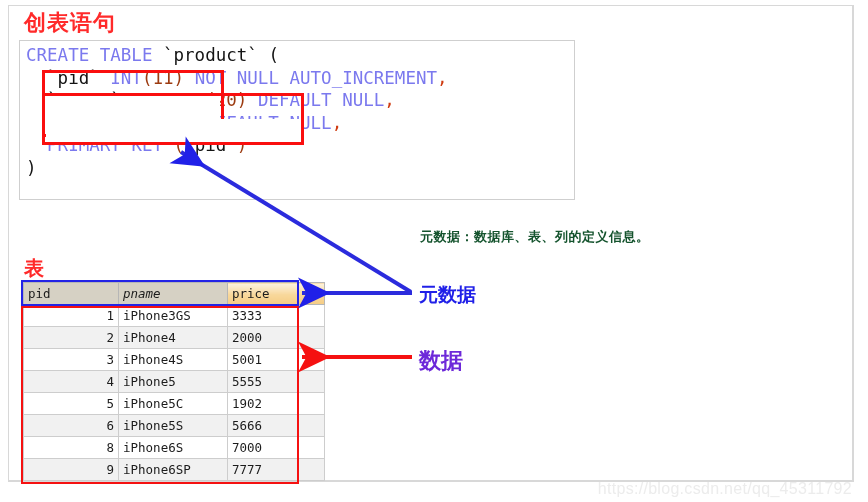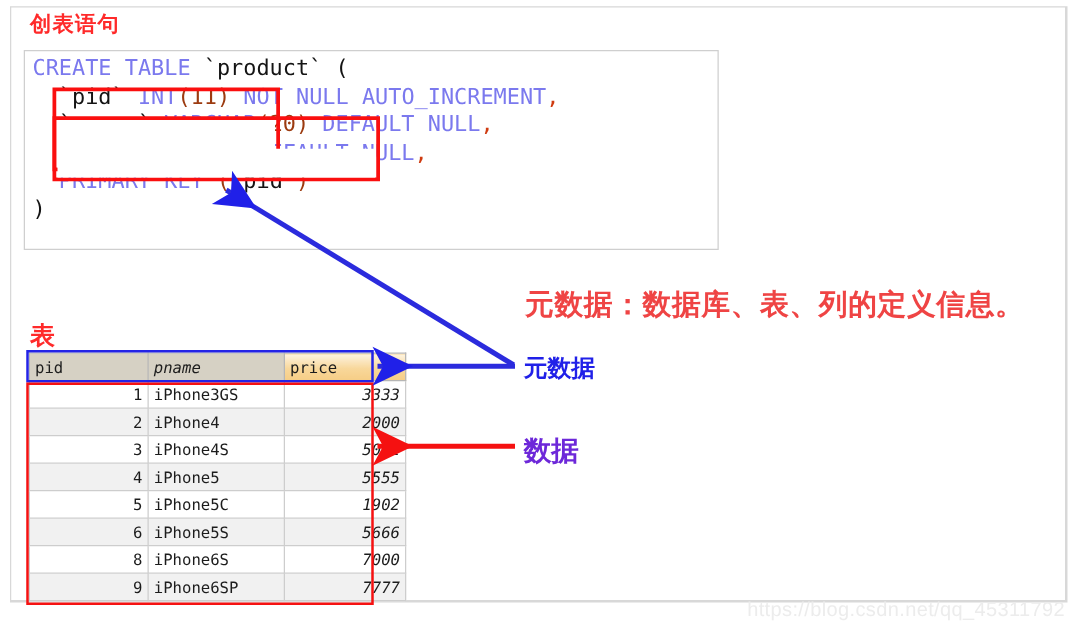--- a/index.html
+++ b/index.html
@@ -33,21 +33,21 @@
   .heading-red {
     position: absolute;
     color: #ff2a2a;
     font-family: "DejaVu Sans", sans-serif;
     font-weight: bold;
     white-space: nowrap;
   }
   #title-create {
     left: 24px;
     top: 8px;
-    font-size: 17px;
+    font-size: 22px;
     letter-spacing: 1px;
   }
   #title-table {
     left: 24px;
     top: 255px;
     font-size: 20px;
     letter-spacing: 1px;
   }
   
   #sql-block {
@@ -98,22 +98,22 @@
   
   .lab {
     position: absolute;
     font-family: "DejaVu Sans", sans-serif;
     font-weight: bold;
     white-space: nowrap;
   }
   #label-metadata-desc {
     left: 420px;
     top: 228px;
-    font-size: 23px;
-    color: #ef4444;
+    font-size: 13px;
+    color: #14532d;
     letter-spacing: 0.5px;
   }
   #label-metadata {
     left: 419px;
     top: 282px;
     font-size: 19px;
     color: #2020e8;
   }
   #label-data {
     left: 419px;
@@ -152,21 +152,21 @@
   table.dt td {
     padding: 2px 4px 3px 4px;
     border: 1px solid #cdcdcd;
     color: #1c1c1c;
     height: 16px;
     background: #ffffff;
   }
   table.dt tr.alt td { background: #f1f1f1; }
   td.c-pid   { text-align: right; padding-right: 2px; }
   td.c-pname { text-align: left; margin-left: 28px; }
-  td.c-price { text-align: right; padding-right: 5px; font-style: italic; }
+  td.c-price { padding-right: 5px; }
   
   #header-outline {
     position: absolute;
     left: 21px;
     top: 280px;
     width: 278px;
     height: 26px;
     border: 2px solid #2323e6;
     box-sizing: border-box;
     pointer-events: none;

